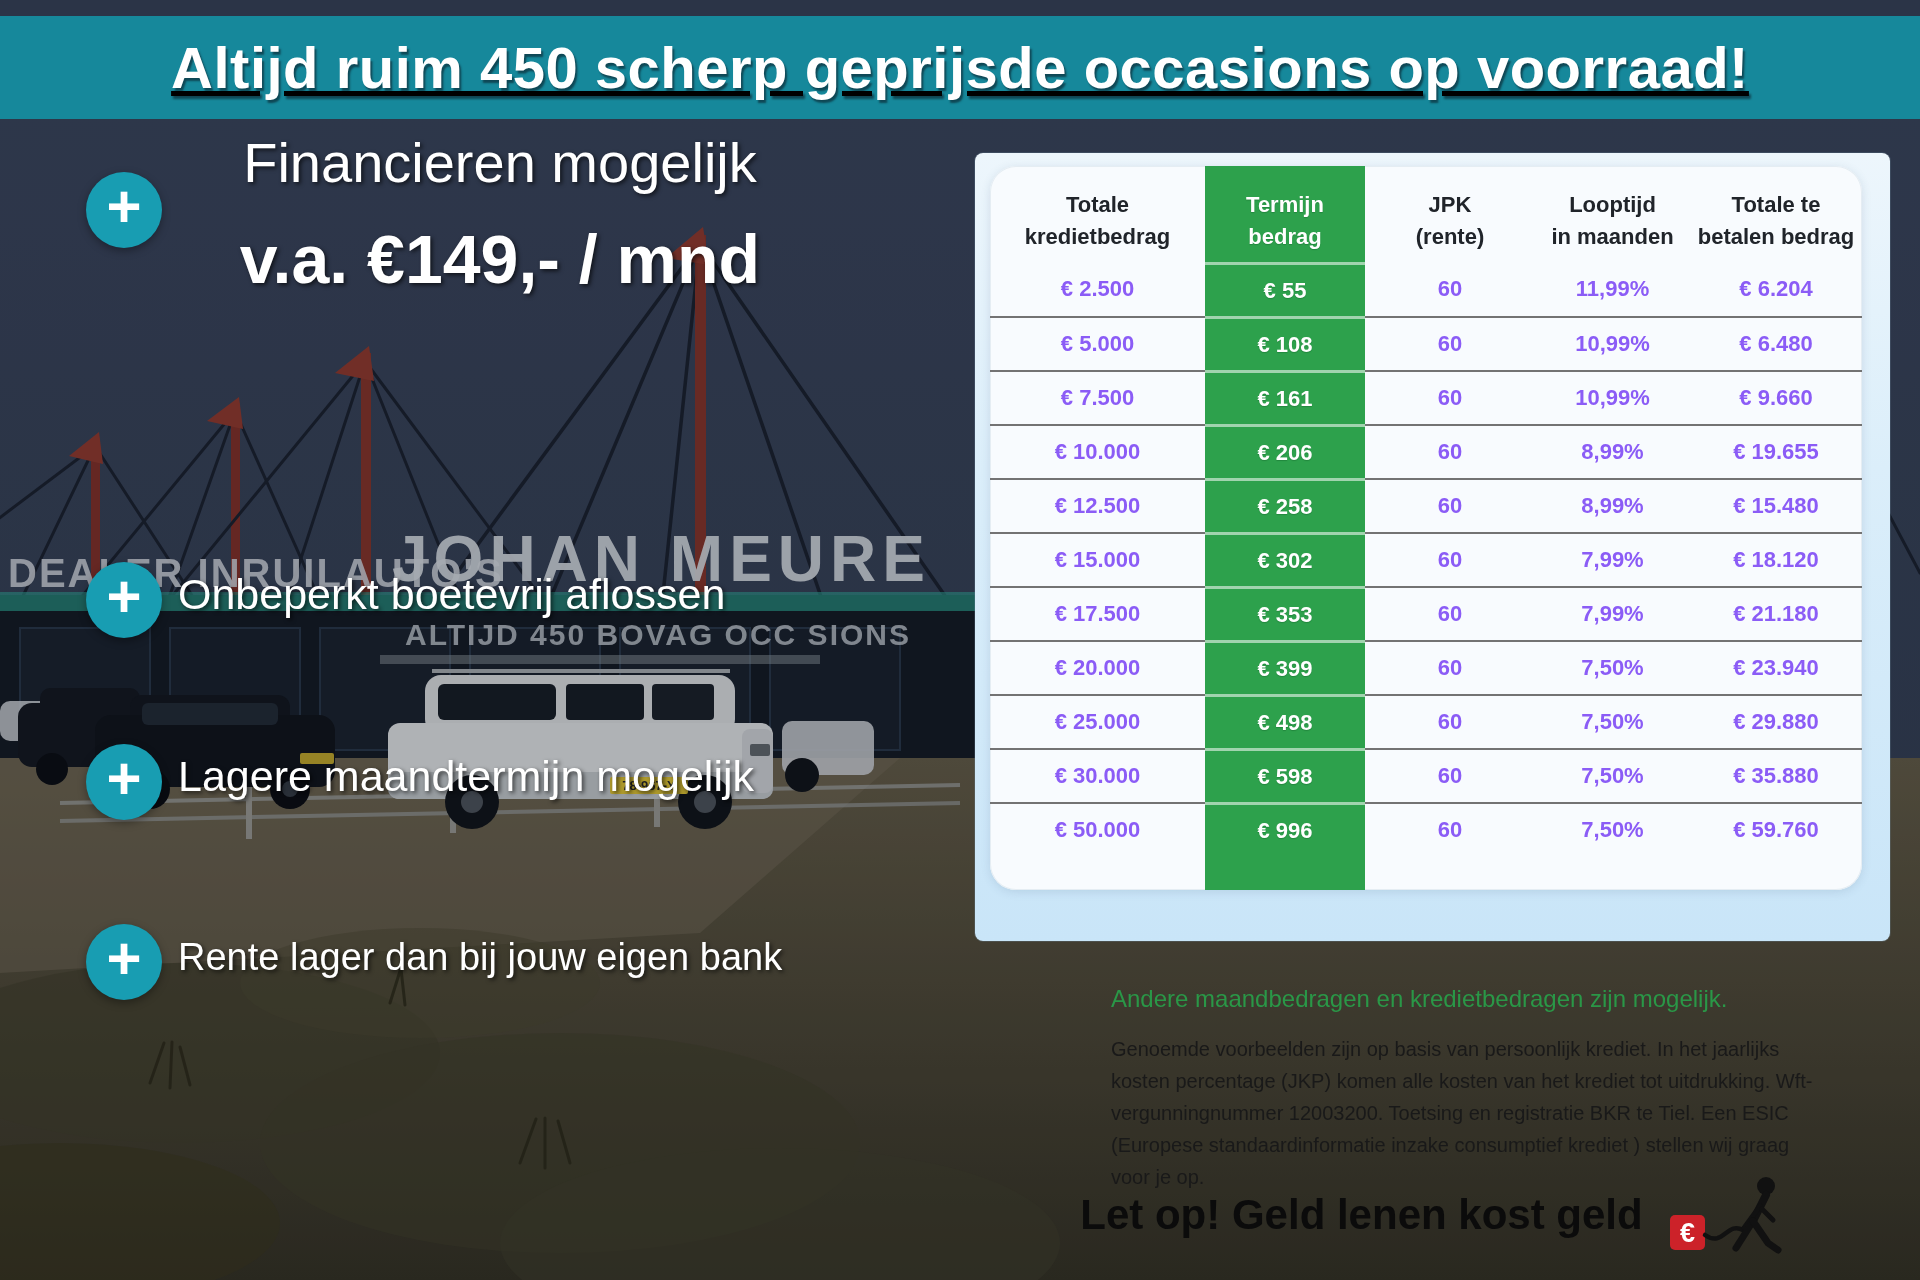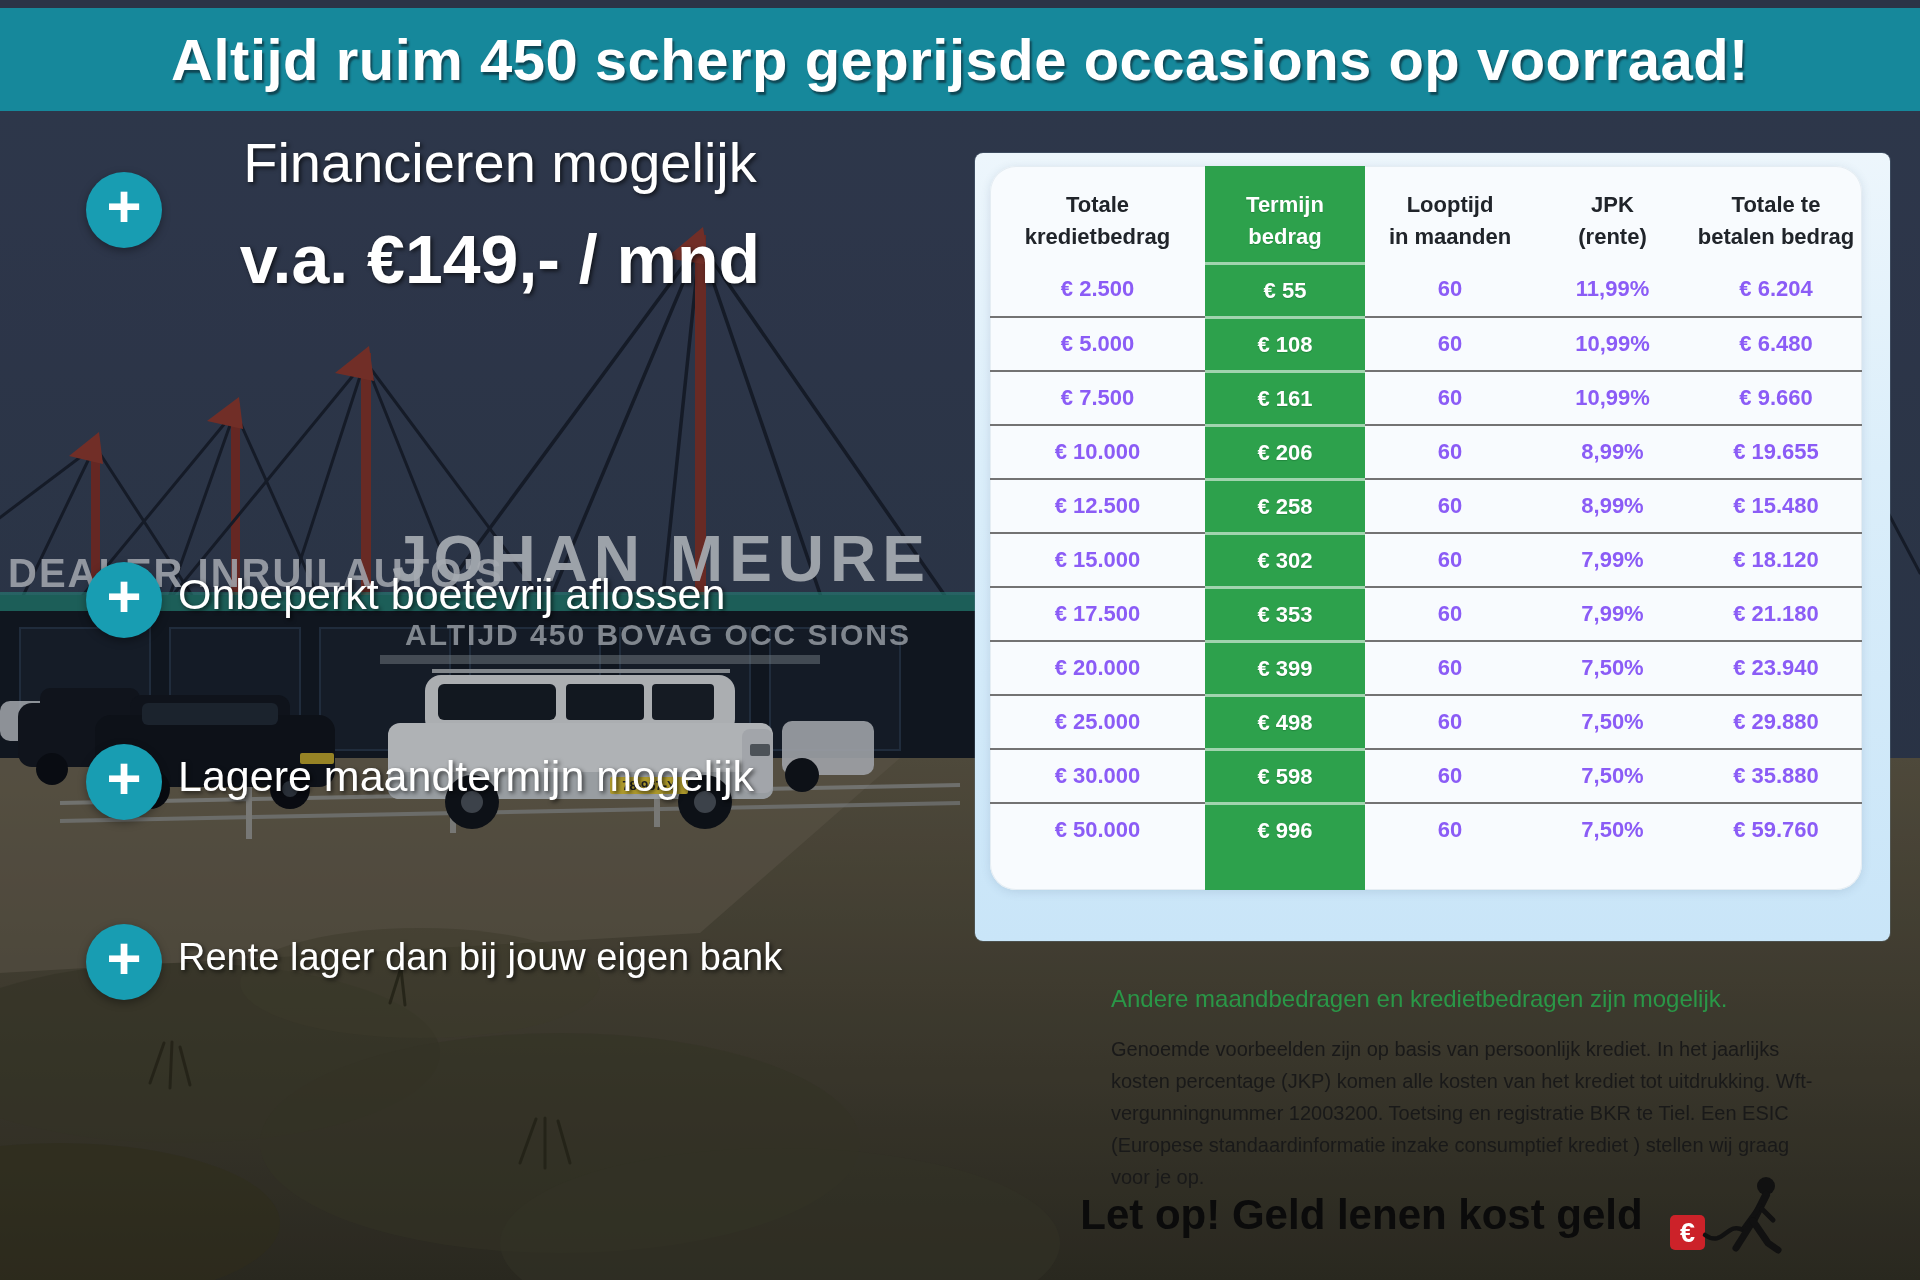--- a/index.html
+++ b/index.html
@@ -3,23 +3,24 @@
 <meta charset="utf-8">
 <style>
   html,body{margin:0;padding:0;}
   body{
     width:1920px;height:1280px;position:relative;overflow:hidden;
     background:#2b3447;
     font-family:"Liberation Sans","DejaVu Sans",sans-serif;
   }
   
   .banner{
-    position:absolute;top:8px;left:0;width:1920px;height:103px;
+    position:absolute;top:16px;left:0;width:1920px;height:103px;
     background:#16889b;display:flex;align-items:center;justify-content:center;
     z-index:5;
+    text-decoration:underline;
   }
   .banner-text{
     color:#fff;font-size:58px;font-weight:700;letter-spacing:.5px;
     text-shadow:2px 3px 2px rgba(10,18,28,.55);white-space:nowrap;
   }
   
   .photo{position:absolute;top:103px;left:0;width:1920px;height:1177px;z-index:1;}
   
   .plus{
     position:absolute;width:76px;height:76px;border-radius:50%;
@@ -254,26 +255,26 @@
     <div class="t-grid">
       <div class="hcell">
         <span>Totale</span>
         <span>kredietbedrag</span>
       </div>
       <div class="hcell hc-green">
         <span>Termijn</span>
         <span>bedrag</span>
       </div>
       <div class="hcell">
+        <span>JPK</span>
+        <span>(rente)</span>
+      </div>
+      <div class="hcell">
         <span>Looptijd</span>
         <span>in maanden</span>
-      </div>
-      <div class="hcell">
-        <span>JPK</span>
-        <span>(rente)</span>
       </div>
       <div class="hcell">
         <span>Totale te</span>
         <span>betalen bedrag</span>
       </div>
 
     <div class="cell c0 first">€ 2.500</div>
         <div class="cell c1 first">€ 55</div>
         <div class="cell c2 first">60</div>
         <div class="cell c3 first">11,99%</div>

